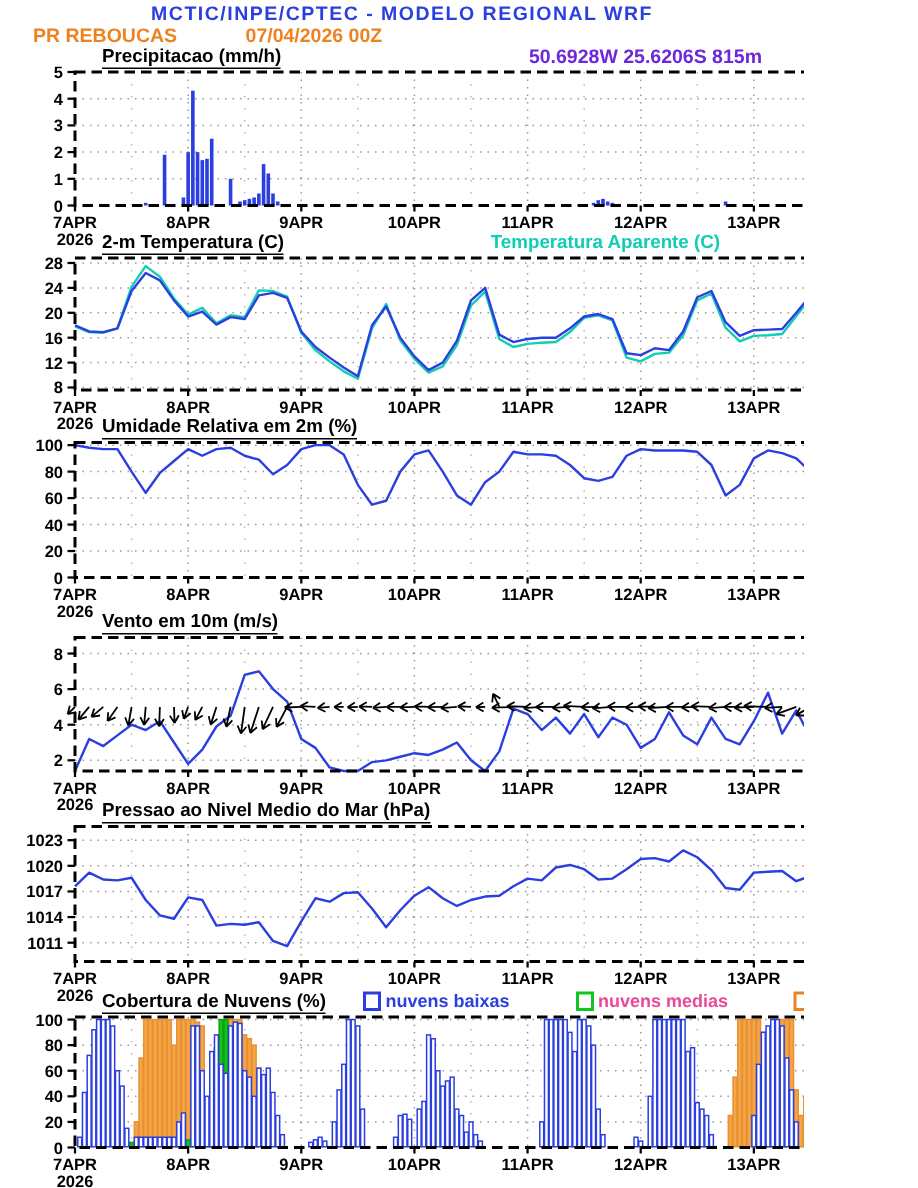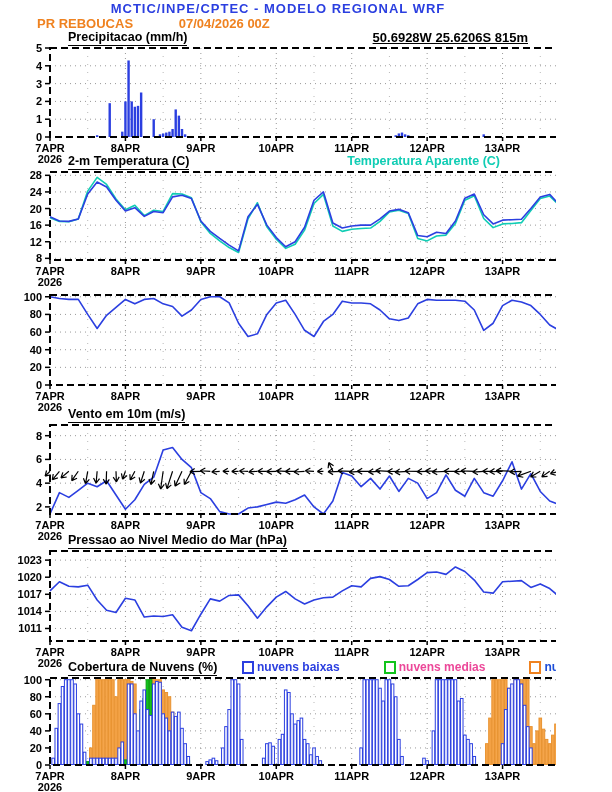--- a/index.html
+++ b/index.html
@@ -1,22 +1,22 @@
 <!DOCTYPE html>
 <html><head>
 <meta charset="utf-8">
 <style>
   html,body{margin:0;padding:0;background:#fff;}
   .page{position:relative;width:536px;height:792px;background:#fff;overflow:hidden;
-        font-family:"Liberation Sans",sans-serif;padding-left:20px;}
+        font-family:"Liberation Sans",sans-serif;}
   .hdr1{position:absolute;left:0;right:0;top:1px;text-align:center;
         font:bold 13px "Liberation Sans",sans-serif;color:#2b3fe0;letter-spacing:1px;}
-  .hdr2{position:absolute;left:37px;top:16px;font:bold 13px "Liberation Sans",sans-serif;color:#ef8220;}
+  .hdr2{position:absolute;left:22px;top:16px;font:bold 13px "Liberation Sans",sans-serif;color:#ef8220;}
   .hdr2 .run{margin-left:42px;}
-  .coords{position:absolute;right:28px;top:30px;font:bold 13px "Liberation Sans",sans-serif;color:#000000;text-decoration:underline;}
+  .coords{position:absolute;right:28px;top:30px;font:bold 13px "Liberation Sans",sans-serif;color:#6d28d9;}
   .pt{position:absolute;font:bold 12.5px "Liberation Sans",sans-serif;color:#000;}
   .pt .ul{border-bottom:1.5px solid #000;padding-bottom:1px;}
   .pt2{position:absolute;font:bold 12.5px "Liberation Sans",sans-serif;color:#10cdb4;text-align:center;}
   .legendrow{position:absolute;left:242px;right:14px;top:660px;display:flex;
              justify-content:space-between;font:bold 12px "Liberation Sans",sans-serif;gap:44px;}
   .leg{display:flex;align-items:center;white-space:nowrap;}
   .sw{display:inline-block;width:8px;height:9px;background:#fff;border:2px solid;margin-right:3px;}
   svg text{font-family:"Liberation Sans",sans-serif;font-weight:bold;fill:#000;}
   .ylab{font-size:11px;}
   .xlab{font-size:11px;}
@@ -33,20 +33,21 @@
   <div class="hdr1">MCTIC/INPE/CPTEC - MODELO REGIONAL WRF</div>
   <div class="hdr2">
     <span>PR REBOUCAS</span>
     <span class="run">07/04/2026 00Z</span>
   </div>
   <div class="coords">50.6928W 25.6206S 815m</div>
 
   <div class="pt" style="left:68px;top:30px"><span class="ul">Precipitacao (mm/h)</span></div>
   <div class="pt" style="left:68px;top:154px"><span class="ul">2-m Temperatura (C)</span></div>
   <div class="pt2" style="right:56px;top:154px">Temperatura Aparente (C)</div>
+  <div class="pt" style="left:68px;top:277px"><span class="ul">Umidade Relativa em 2m (%)</span></div>
   <div class="pt" style="left:68px;top:407px"><span class="ul">Vento em 10m (m/s)</span></div>
   <div class="pt" style="left:68px;top:660px"><span class="ul">Cobertura de Nuvens (%)</span></div>
   <div class="pt" style="left:68px;top:533px"><span class="ul">Pressao ao Nivel Medio do Mar (hPa)</span></div>
 
   <div class="legendrow">
     <span class="leg">
       <span class="sw" style="border-color:#2b3fe0"></span>
       <span style="color:#2b3fe0">nuvens baixas</span>
     </span>
     <span class="leg">

